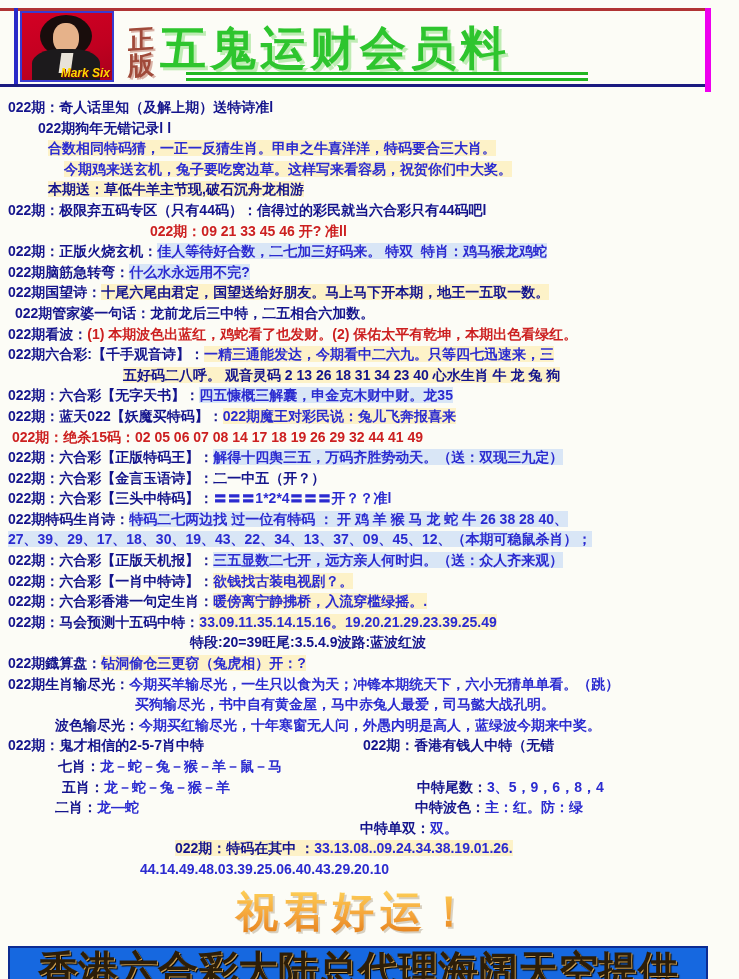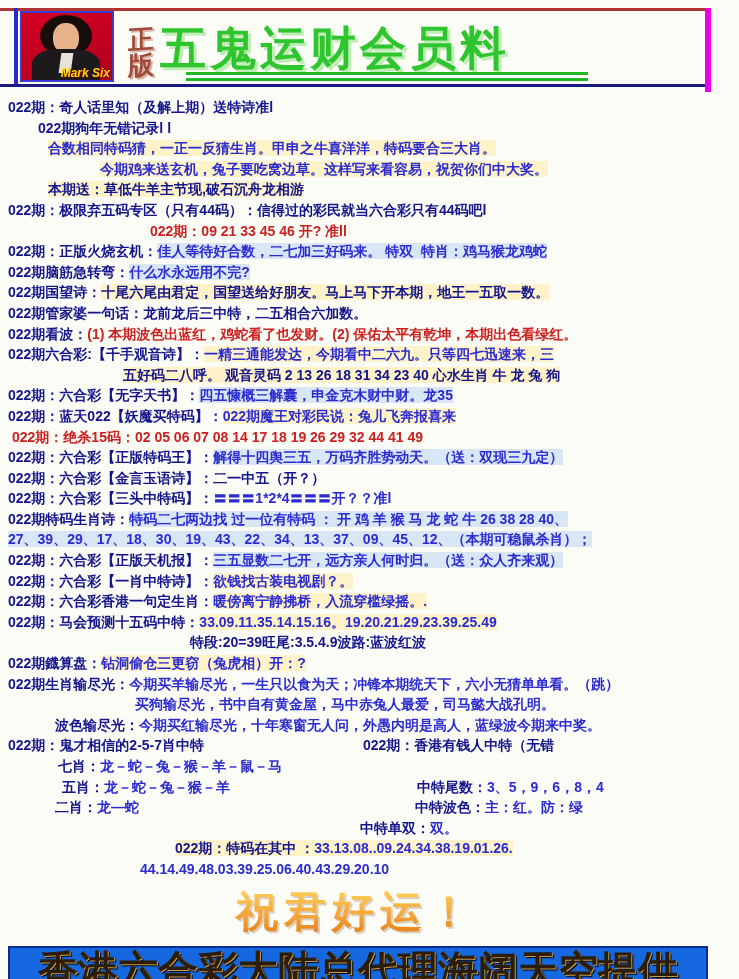--- a/index.html
+++ b/index.html
@@ -93,28 +93,28 @@
   <div class="page-title">五鬼运财会员料</div>
   <div class="title-underline"></div>
   <div class="bottom-rule"></div>
   <div class="right-rule"></div>
 </div>
 
 <div class="content" id="content-lines">
     <div class="line" style="padding-left: 8px;"><span class="seg s-navy">022期：奇人话里知（及解上期）送特诗准l</span></div>
     <div class="line" style="padding-left: 38px;"><span class="seg s-navy">022期狗年无错记录l l</span></div>
     <div class="line" style="padding-left: 48px;"><span class="seg s-blue bg-y">合数相同特码猜，一正一反猜生肖。甲申之牛喜洋洋，特码要合三大肖。</span></div>
-    <div class="line" style="padding-left: 64px; margin-left: 36px;"><span class="seg s-blue bg-y">今期鸡来送玄机，兔子要吃窝边草。这样写来看容易，祝贺你们中大奖。</span></div>
+    <div class="line" style="padding-left: 64px;"><span class="seg s-blue bg-y">今期鸡来送玄机，兔子要吃窝边草。这样写来看容易，祝贺你们中大奖。</span></div>
     <div class="line" style="padding-left: 48px;"><span class="seg s-navy bg-y">本期送：草低牛羊主节现,破石沉舟龙相游</span></div>
     <div class="line" style="padding-left: 8px;"><span class="seg s-navy">022期：极限弃五码专区（只有44码）：信得过的彩民就当六合彩只有44码吧l</span></div>
     <div class="line" style="padding-left: 150px;"><span class="seg s-red">022期：09 21 33 45 46 开? 准ll</span></div>
     <div class="line" style="padding-left: 8px;"><span class="seg s-navy">022期：正版火烧玄机：</span><span class="seg s-blue bg-b">佳人等待好合数，二七加三好码来。 特双  特肖：鸡马猴龙鸡蛇</span></div>
     <div class="line" style="padding-left: 8px;"><span class="seg s-navy">022期脑筋急转弯：</span><span class="seg s-blue bg-b">什么水永远用不完?</span></div>
     <div class="line" style="padding-left: 8px;"><span class="seg s-navy">022期国望诗：</span><span class="seg s-navy bg-y">十尾六尾由君定，国望送给好朋友。马上马下开本期，地王一五取一数。</span></div>
-    <div class="line" style="padding-left: 8px;"><span class="seg s-navy">022期管家婆一句话：</span><span class="seg s-navy">龙前龙后三中特，二五相合六加数。</span></div>
+    <div class="line" style="padding-left: 15px;"><span class="seg s-navy">022期管家婆一句话：</span><span class="seg s-navy">龙前龙后三中特，二五相合六加数。</span></div>
     <div class="line" style="padding-left: 8px;"><span class="seg s-navy">022期看波：</span><span class="seg s-red">(1) 本期波色出蓝红，鸡蛇看了也发财。(2) 保佑太平有乾坤，本期出色看绿红。</span></div>
     <div class="line" style="padding-left: 8px;"><span class="seg s-navy">022期六合彩:【千手观音诗】：</span><span class="seg s-blue bg-y">一精三通能发达，今期看中二六九。只等四七迅速来，三</span></div>
     <div class="line" style="padding-left: 123px;"><span class="seg s-navy bg-y">五好码二八呼。 观音灵码 2 13 26 18 31 34 23 40 心水生肖 牛 龙 兔 狗</span></div>
     <div class="line" style="padding-left: 8px;"><span class="seg s-navy">022期：六合彩【无字天书】：</span><span class="seg s-blue bg-b">四五慷概三解囊，申金克木财中财。龙35</span></div>
     <div class="line" style="padding-left: 8px;"><span class="seg s-navy">022期：蓝天022【妖魔买特码】：</span><span class="seg s-blue bg-y">022期魔王对彩民说：兔儿飞奔报喜来</span></div>
     <div class="line" style="padding-left: 12px;"><span class="seg s-red">022期：绝杀15码：02 05 06 07 08 14 17 18 19 26 29 32 44 41 49</span></div>
     <div class="line" style="padding-left: 8px;"><span class="seg s-navy">022期：六合彩【正版特码王】：</span><span class="seg s-blue bg-b">解得十四舆三五，万码齐胜势动天。（送：双现三九定）</span></div>
     <div class="line" style="padding-left: 8px;"><span class="seg s-navy">022期：六合彩【金言玉语诗】：</span><span class="seg s-navy">二一中五（开？）</span></div>
     <div class="line" style="padding-left: 8px;"><span class="seg s-navy">022期：六合彩【三头中特码】：</span><span class="seg s-blue">〓〓〓1*2*4〓〓〓开？？准l</span></div>
     <div class="line" style="padding-left: 8px;"><span class="seg s-navy">022期特码生肖诗：</span><span class="seg s-blue bg-b">特码二七两边找 过一位有特码 ： 开 鸡 羊 猴 马 龙 蛇 牛 26 38 28 40、</span></div>

